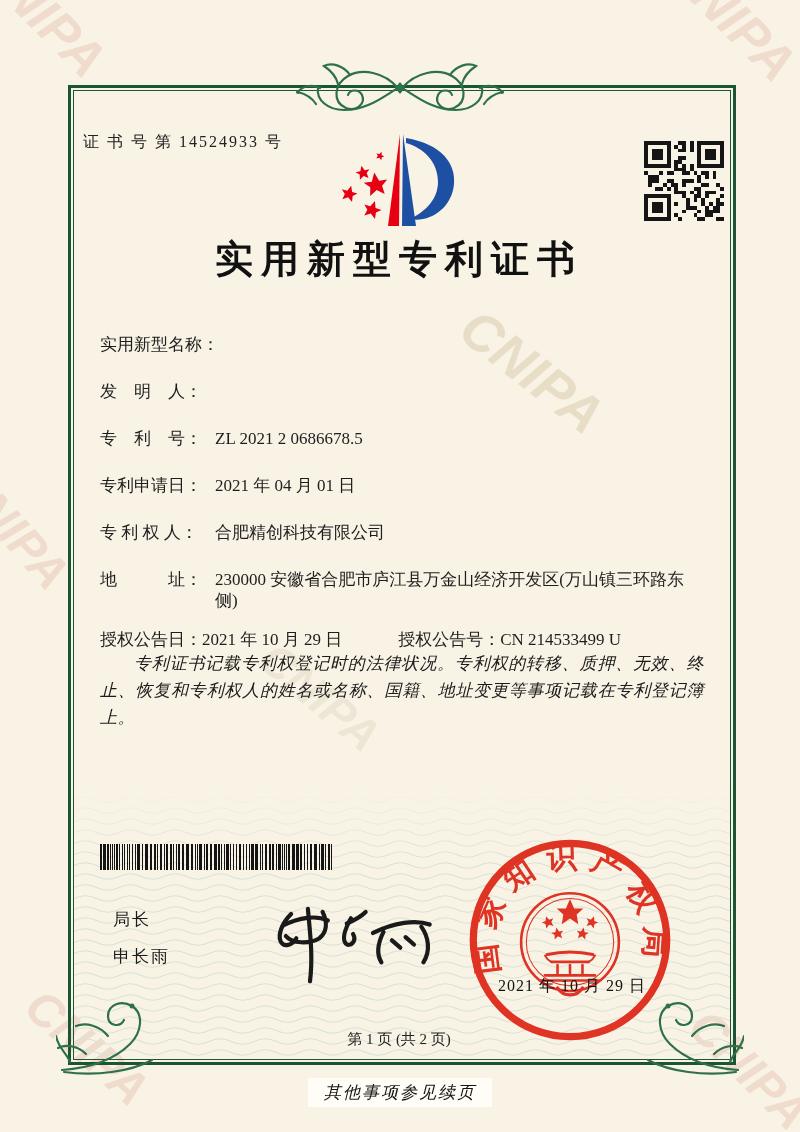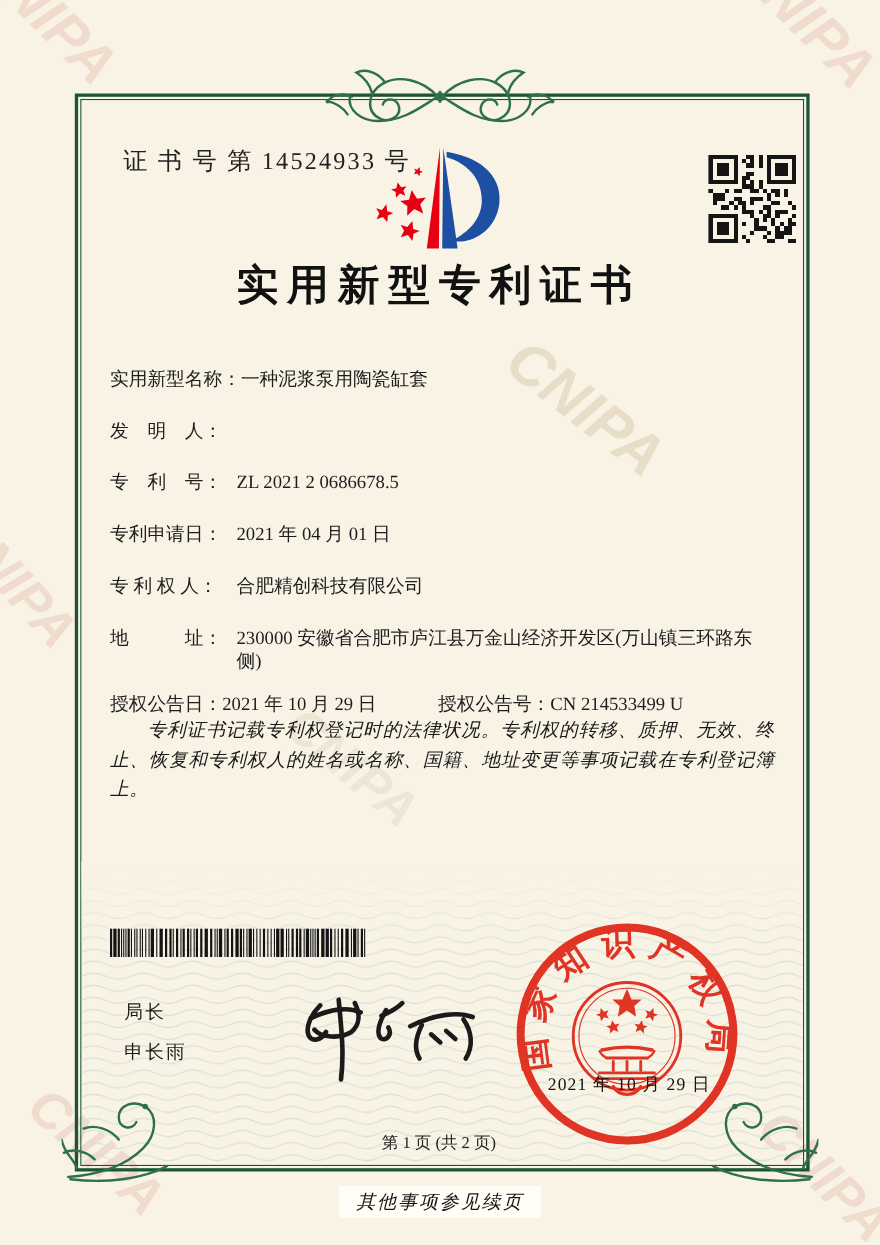--- a/index.html
+++ b/index.html
@@ -12,21 +12,21 @@
   .wm-tan{color:rgba(216,202,170,0.50);}
   .wm-faint{color:rgba(218,206,178,0.35);}
   
   #frame{position:absolute;left:68px;top:85px;width:662px;height:974px;
          border:3px solid #1c5535;}
   #frame-inner{position:absolute;inset:2px;border:1px solid #1c5535;}
   #waves{position:absolute;left:3px;top:695px;width:656px;height:276px;}
   #wave-fade{position:absolute;left:3px;top:695px;width:656px;height:80px;
              background:linear-gradient(#f9f3e6,rgba(249,243,230,0));}
   
-  #cert-no{position:absolute;left:112px;top:132px;font-size:22px;letter-spacing:2px;color:#222;}
+  #cert-no{position:absolute;left:83px;top:132px;font-size:16px;letter-spacing:2px;color:#222;}
   #logo{position:absolute;left:330px;top:124px;}
   #qr{position:absolute;left:644px;top:141px;width:80px;height:80px;}
   #title{position:absolute;left:68px;top:234px;width:662px;text-align:center;
          font-size:38px;font-weight:bold;letter-spacing:8px;color:#111;}
   
   #fields{position:absolute;left:100px;top:334px;width:600px;font-size:17px;color:#1d1d1d;}
   .field-row{display:flex;margin-bottom:26px;line-height:21px;}
   .field-label{flex:0 0 115px;white-space:nowrap;}
   .field-value{flex:1;}
   #grant-row{display:flex;margin-bottom:0;}
@@ -341,21 +341,20 @@
         <rect x="19" y="20" width="1" height="1" fill="#151515"></rect>
         <rect x="20" y="20" width="1" height="1" fill="#151515"></rect>
       </svg>
     </div>
 
   <div id="title">实用新型专利证书</div>
 
   <div id="fields">
     <div class="field-row">
       <span class="field-label">实用新型名称：</span>
-      <span class="field-value">一种泥浆泵用陶瓷缸套</span>
     </div>
     <div class="field-row">
       <span class="field-label">发　明　人：</span>
     </div>
     <div class="field-row">
       <span class="field-label">专　利　号：</span>
       <span class="field-value">ZL 2021 2 0686678.5</span>
     </div>
     <div class="field-row">
       <span class="field-label">专利申请日：</span>

